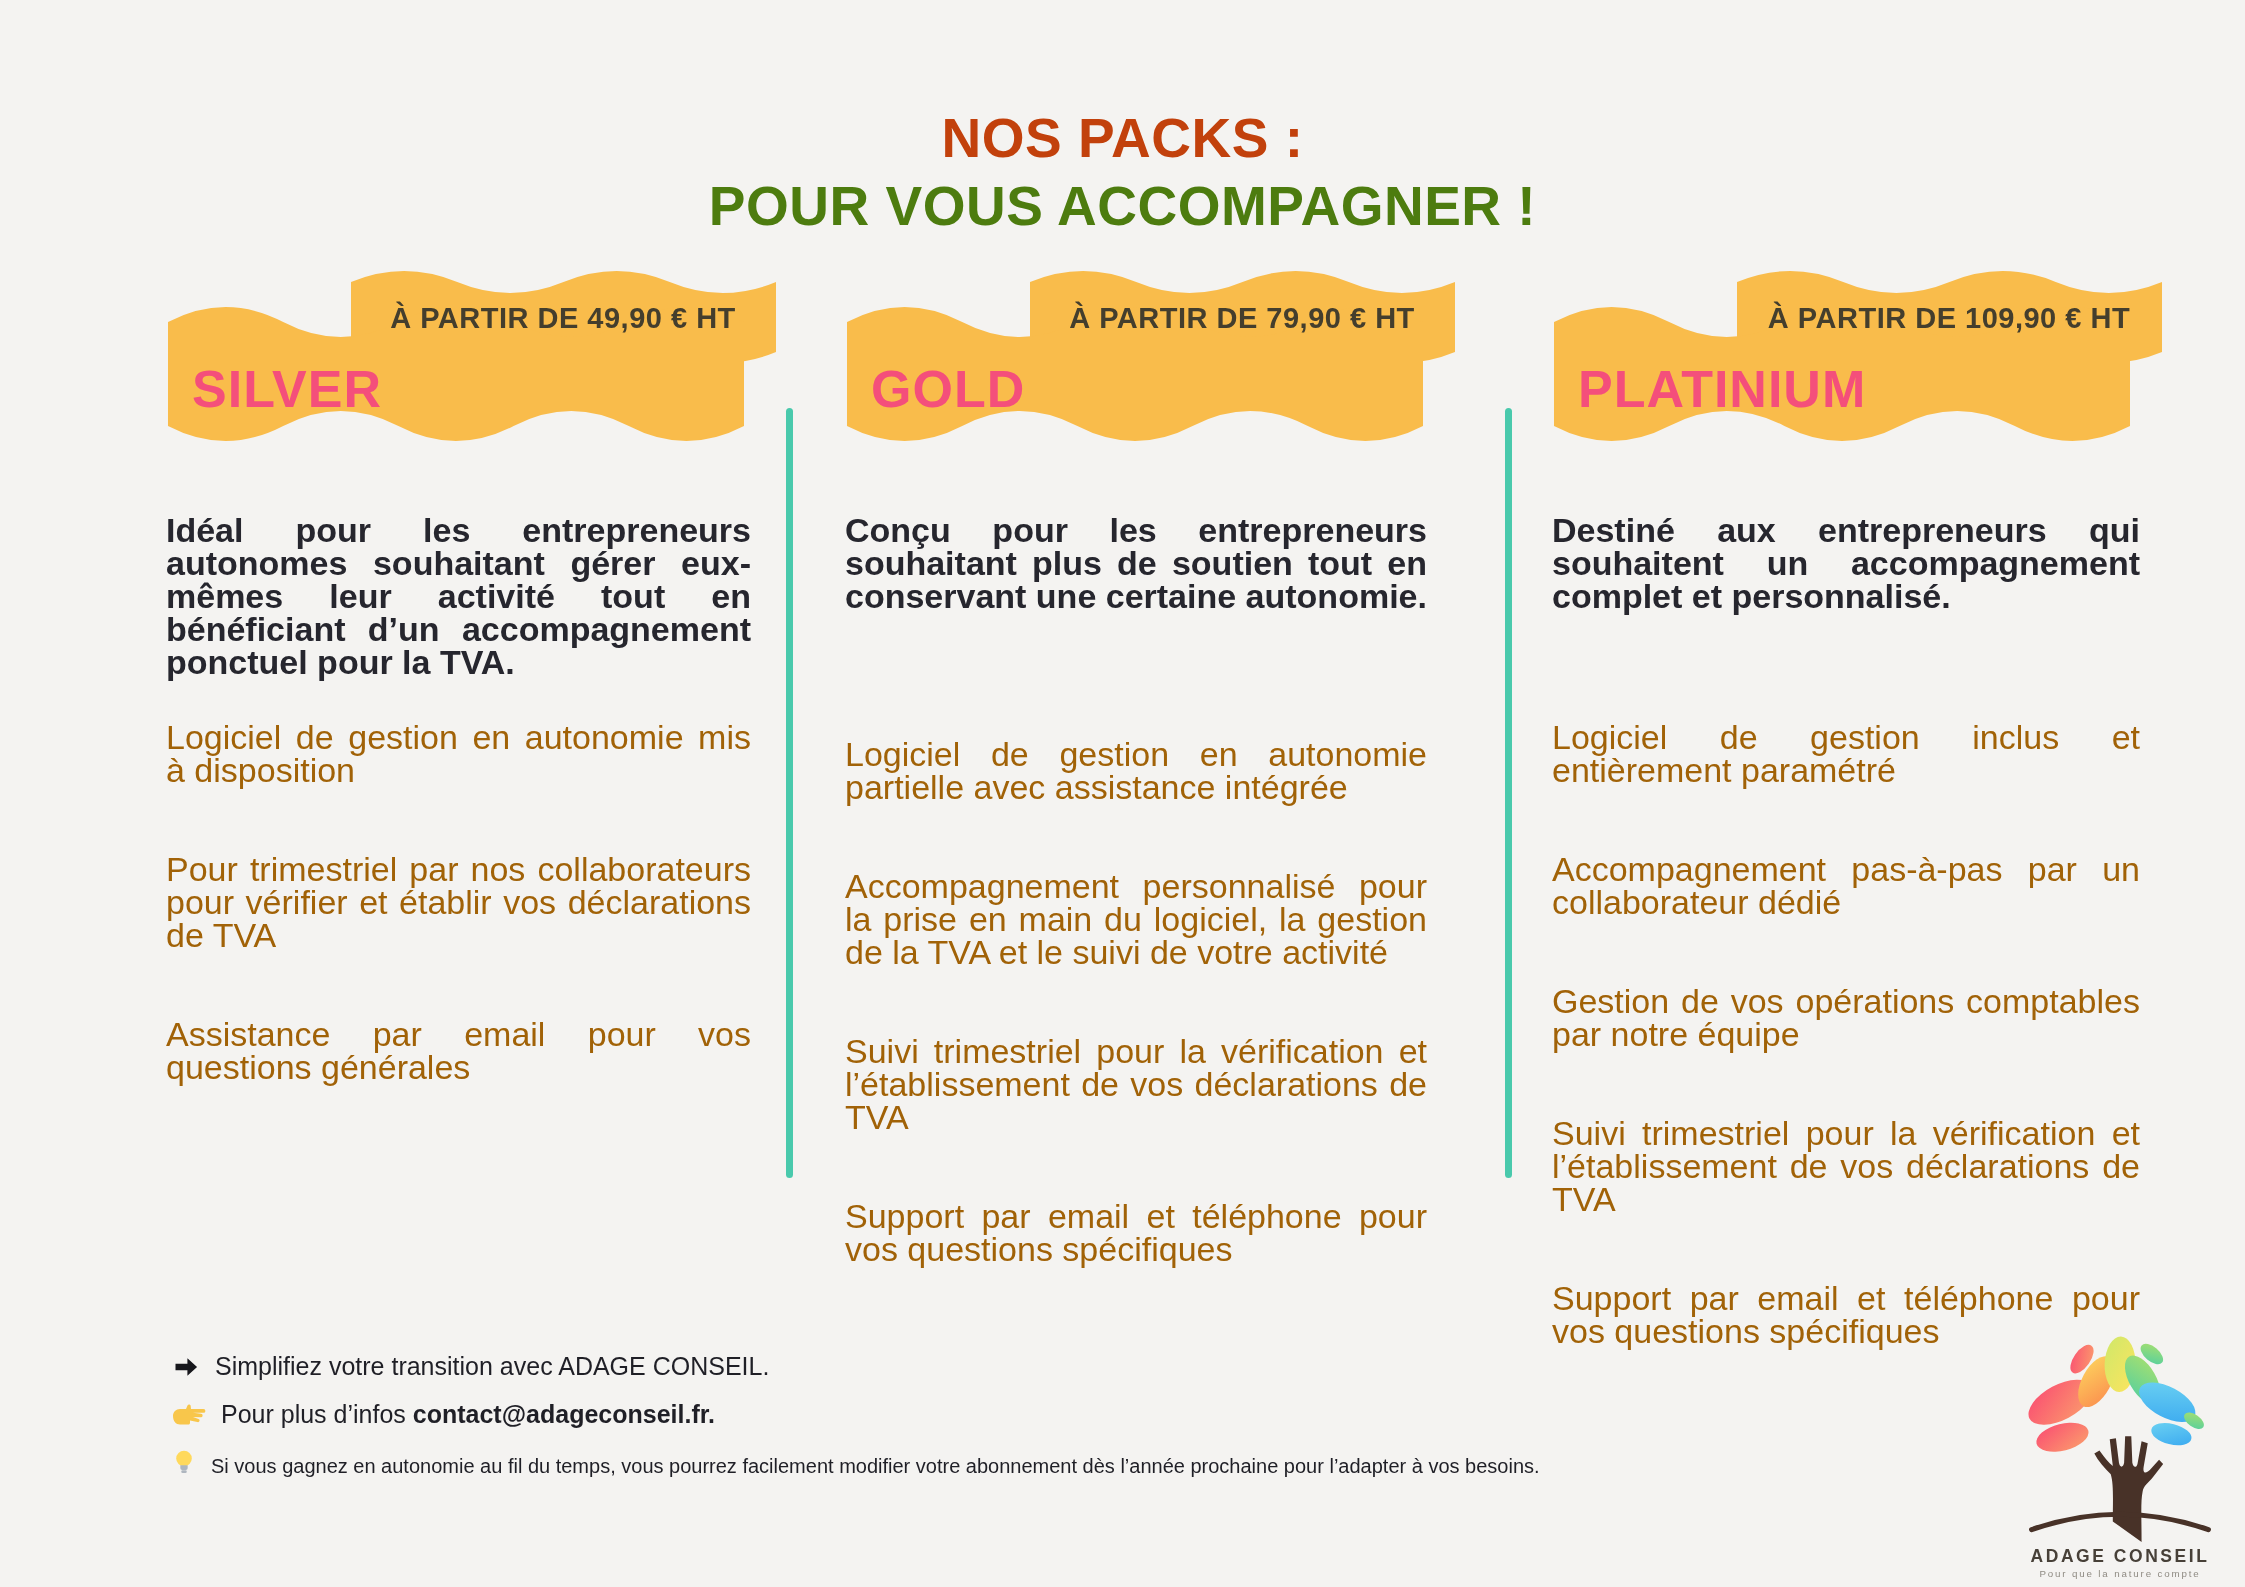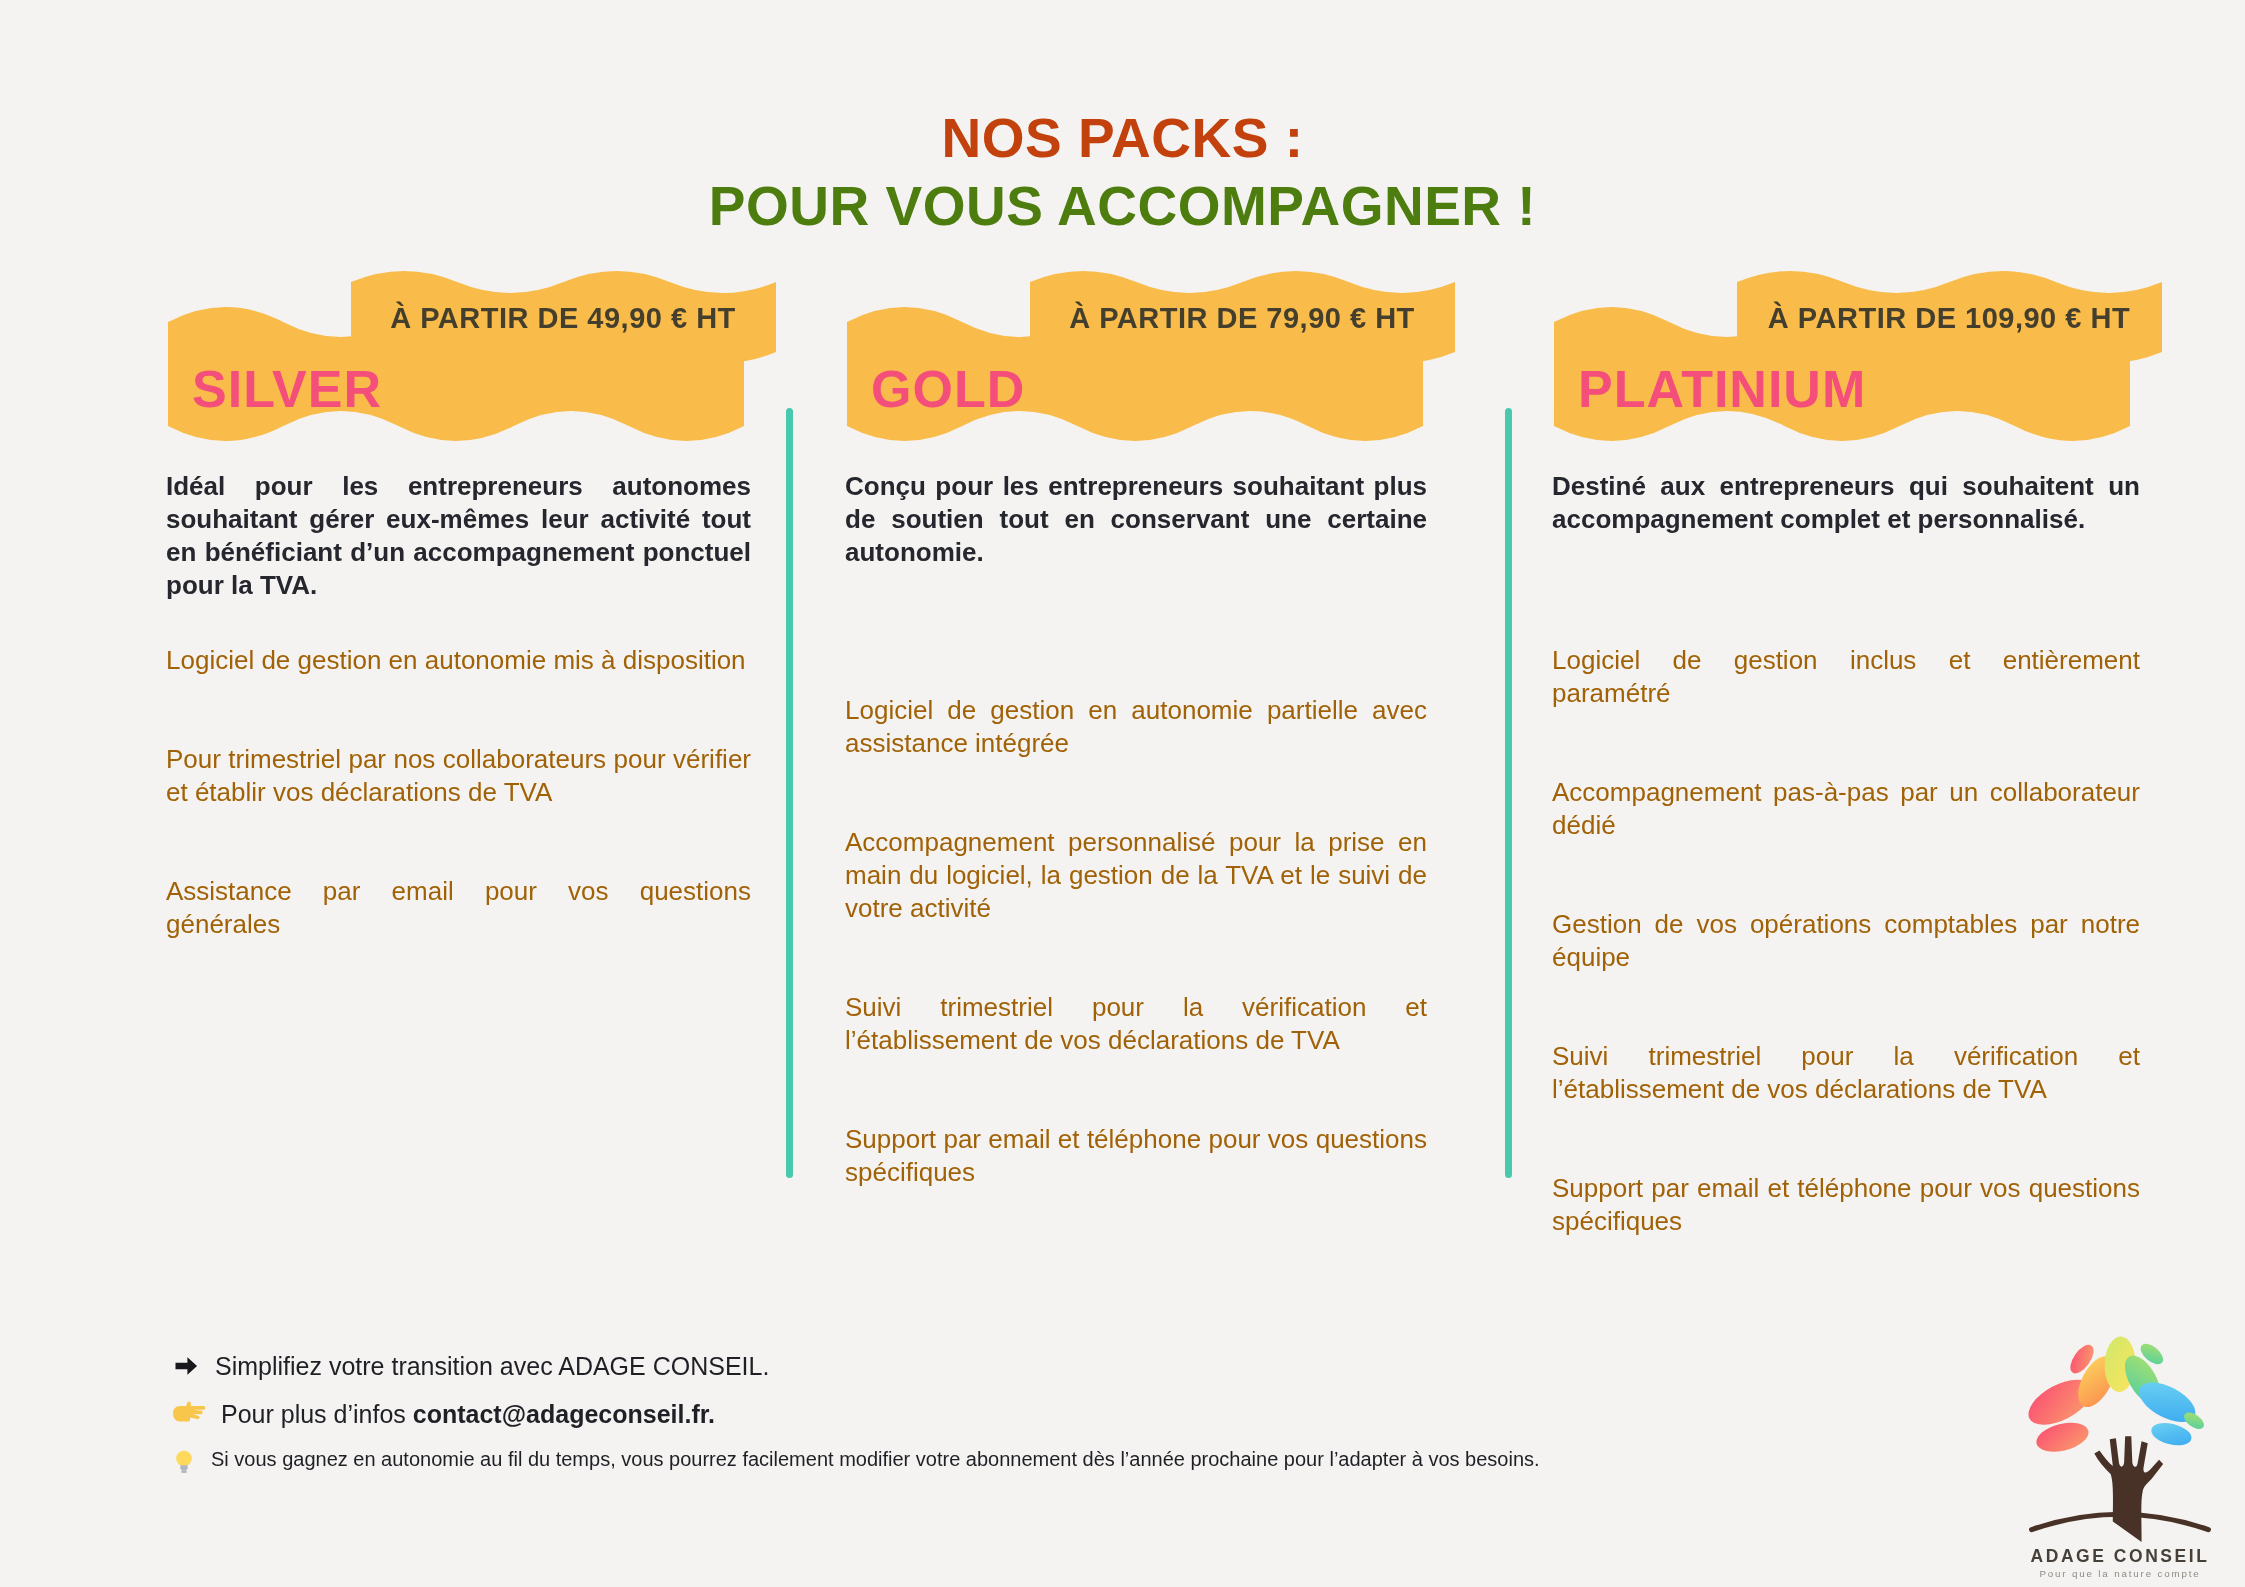--- a/index.html
+++ b/index.html
@@ -16,34 +16,34 @@
   
   .ribbon{width:645px;height:185px;}
   .ribbon svg{display:block;width:100%;height:100%;overflow:visible;}
   .ribbon-fill{fill:#f9bc4b;}
   .price-text{font-family:"Liberation Sans",sans-serif;font-weight:bold;
               font-size:29px;fill:#443e2d;letter-spacing:.5px;}
   .name-text{font-family:"Liberation Sans",sans-serif;font-weight:bold;
              font-size:52px;fill:#f44f7b;letter-spacing:1px;}
 
   
-  .col{top:470px;width:585px;font-size:26px;line-height:33px;text-align:justify;}
+  .col{top:514px;width:585px;font-size:34px;line-height:33px;text-align:justify;}
   .col p{margin:0;}
   .intro{font-weight:bold;color:#26262e;}
   .feature{color:#a16207;margin-top:66px !important;}
   .col-silver    .feature.first{margin-top:42px !important;}
   .col-gold      .feature.first{margin-top:125px !important;}
   .col-platinium .feature.first{margin-top:108px !important;}
 
   
   .divider{top:408px;width:7px;height:770px;background:#49c9ac;border-radius:4px;}
 
   
   .notes{left:172px;top:1352px;width:1520px;}
-  .note{display:flex;align-items:flex-start;gap:15px;font-size:25px;color:#1f1f26;
+  .note{display:flex;align-items:flex-end;gap:15px;font-size:25px;color:#1f1f26;
         margin-bottom:19px;}
   .note .txt b{font-weight:bold;}
   .note.small{font-size:20px;margin-top:19px;}
   .icn{flex:none;display:flex;align-items:center;justify-content:center;}
 
   
   .logo{left:2016px;top:1318px;width:208px;height:262px;}
   .logo svg{display:block;width:100%;height:100%;}
   .logo-word{font-family:"Liberation Sans",sans-serif;font-weight:bold;
              font-size:17px;letter-spacing:2.5px;fill:#474038;}

